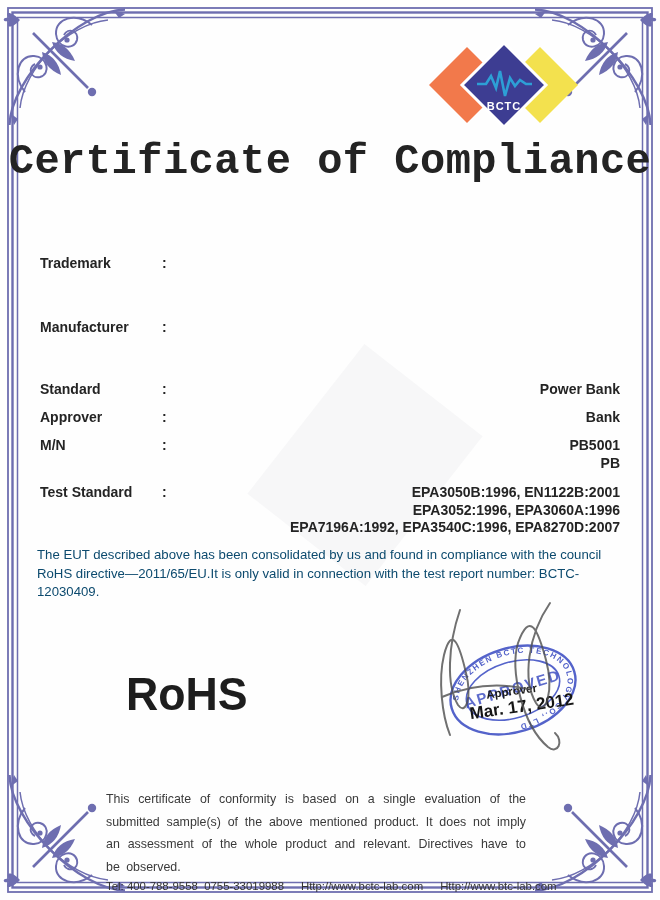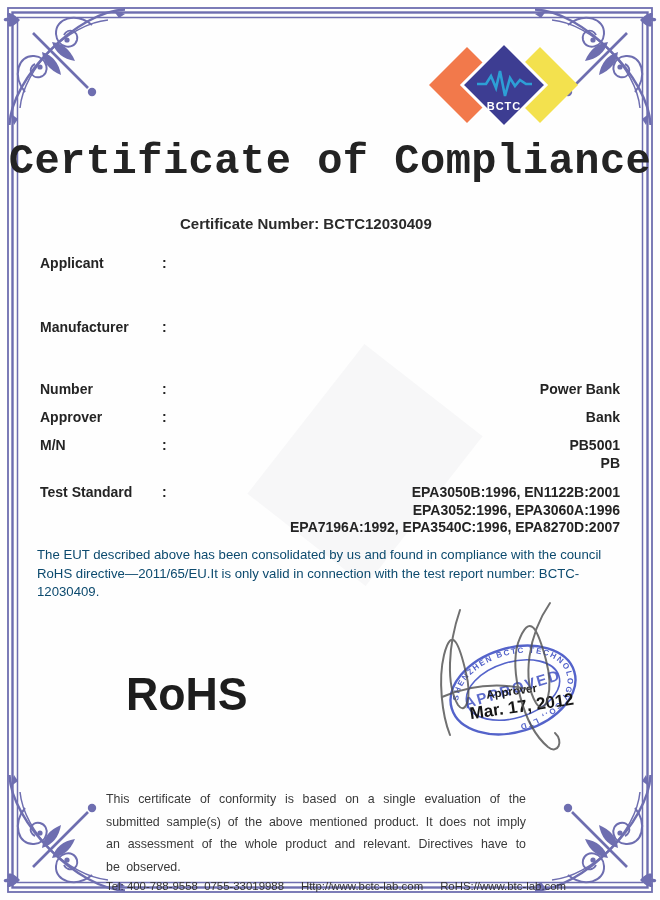--- a/index.html
+++ b/index.html
@@ -87,34 +87,33 @@
   <svg class="logo-svg" width="170" height="105" viewBox="0 0 170 105">
     <polygon points="47,12 85,50 47,88 9,50" fill="#f2794b"></polygon>
     <polygon points="120,12 158,50 120,88 82,50" fill="#f3e14e"></polygon>
     <polygon points="84,8 126,50 84,92 42,50" fill="#3d3d92" stroke="#ffffff" stroke-width="3"></polygon>
     <polyline points="57,49 66,49 71,41 76,53 80,36 85,61 90,43 95,51 100,45 106,49 112,49" fill="none" stroke="#2d9fd6" stroke-width="2.6"></polyline>
     <text x="84" y="75" font-size="11" font-weight="bold" fill="#ffffff" text-anchor="middle" letter-spacing="1">BCTC</text>
   </svg>
 
   <div class="cert-title">Certificate of Compliance</div>
 
-  <div class="cert-number">Certificate Number: BCTC12030409</div>
 
   <div class="field-row row-applicant">
-    <span class="field-label">Applicant</span>
+    <span class="field-label">Trademark</span>
     <span class="field-colon">:</span>
     <span class="field-value"></span>
   </div>
   <div class="field-row row-manufacturer">
     <span class="field-label">Manufacturer</span>
     <span class="field-colon">:</span>
     <span class="field-value"></span>
   </div>
   <div class="field-row row-product">
-    <span class="field-label">Number</span>
+    <span class="field-label">Standard</span>
     <span class="field-colon">:</span>
     <span class="field-value">Power Bank</span>
   </div>
   <div class="field-row row-trademark">
     <span class="field-label">Approver</span>
     <span class="field-colon">:</span>
     <span class="field-value">Bank</span>
   </div>
   <div class="field-row row-mn">
     <span class="field-label">M/N</span>
@@ -153,17 +152,17 @@
       <path d="M 150 28 C 128 60 122 105 136 128 C 146 143 154 115 146 85 C 138 55 130 35 118 68 C 110 95 122 150 148 172 C 158 180 164 166 155 158"></path>
       <path d="M 42 122 C 70 110 100 108 128 114"></path>
     </g>
   </svg>
 
   <div class="footer">
     <div class="disclaimer">This certificate of conformity is based on a single evaluation of the submitted sample(s) of the above mentioned product. It does not imply an assessment of the whole product and relevant. Directives have to be observed.</div>
     <div class="contact">
       <span>Tel: 400-788-9558  0755-33019988</span>
       <span>Http://www.bctc-lab.com</span>
-      <span>RoHS://www.btc-lab.com</span>
+      <span>Http://www.btc-lab.com</span>
     </div>
   </div>
 
 </div>
 
 </body></html>

